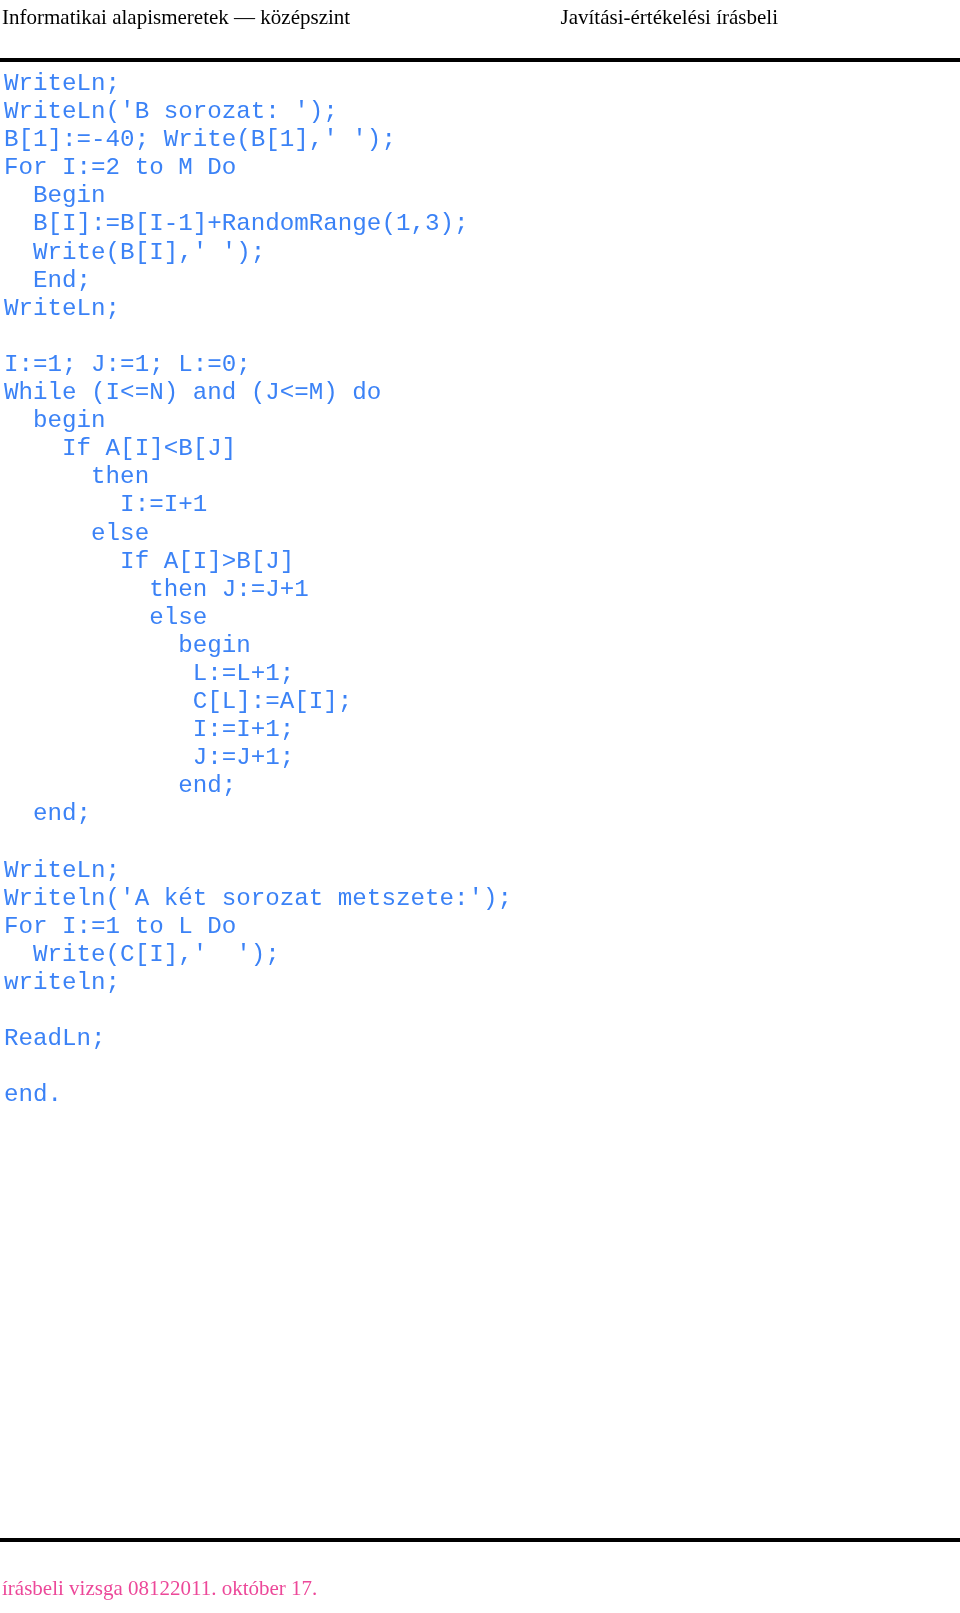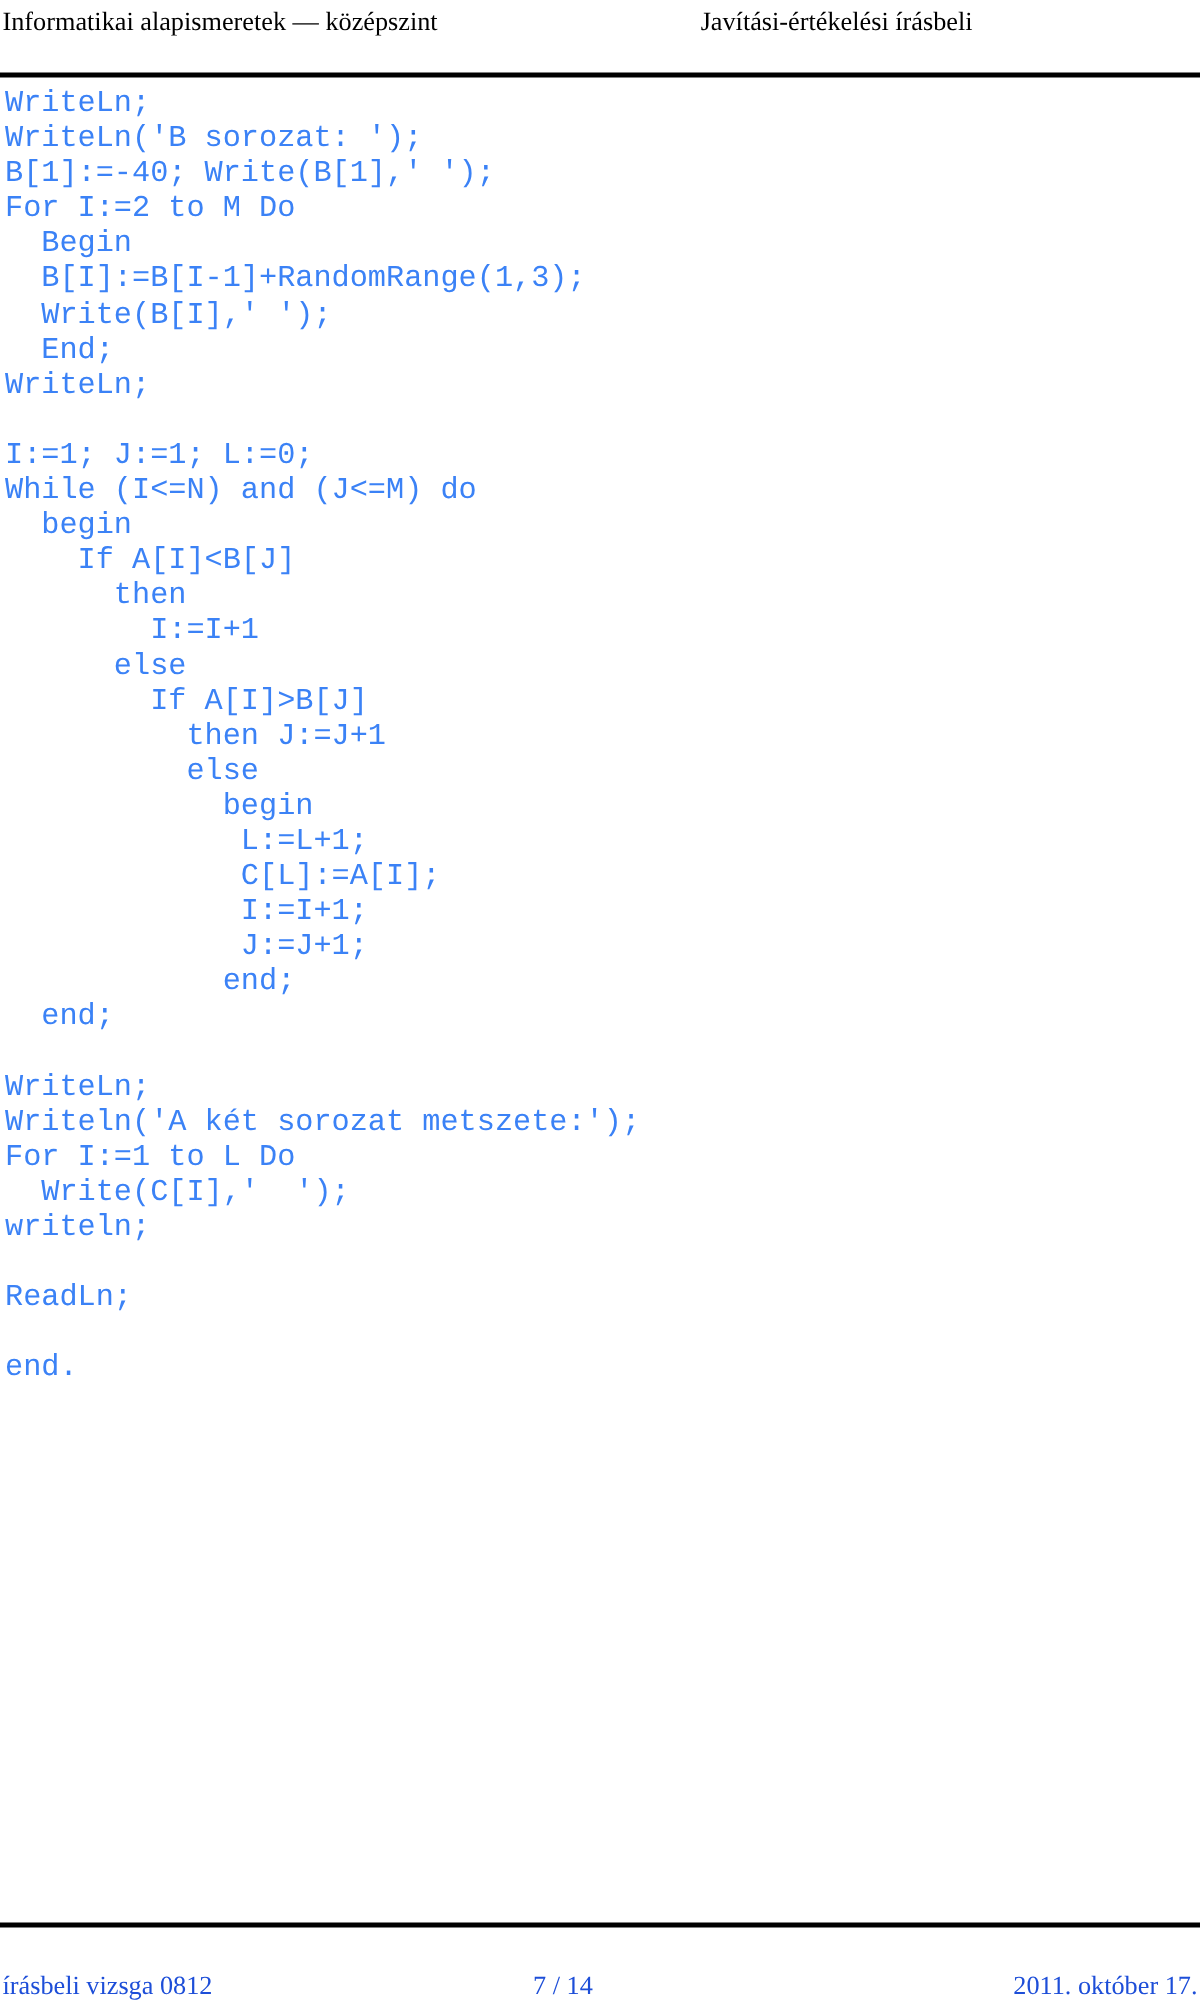--- a/index.html
+++ b/index.html
@@ -91,21 +91,21 @@
     left: 0;
     width: 960px;
     height: 32px;
     display: flex;
     align-items: center;
     padding: 0 2px;
     box-sizing: border-box;
     font-family: "Liberation Serif", "DejaVu Serif", serif;
     font-size: 21px;
     line-height: 26px;
-    color: #1d4ed8;
+    color: #ec4899;
   }
 
   .footer-left {
     flex: 0 0 auto;
     white-space: nowrap;
   }
 
   .footer-center {
     flex: 1 1 auto;
     text-align: center;
@@ -129,17 +129,16 @@
   </div>
 
   <div class="header-rule"></div>
 
   <div class="code-block"><div class="code-line">WriteLn;</div><div class="code-line">WriteLn('B sorozat: ');</div><div class="code-line">B[1]:=-40; Write(B[1],' ');</div><div class="code-line">For I:=2 to M Do</div><div class="code-line">  Begin</div><div class="code-line">  B[I]:=B[I-1]+RandomRange(1,3);</div><div class="code-line">  Write(B[I],' ');</div><div class="code-line">  End;</div><div class="code-line">WriteLn;</div><div class="code-line blank">&nbsp;</div><div class="code-line">I:=1; J:=1; L:=0;</div><div class="code-line">While (I&lt;=N) and (J&lt;=M) do</div><div class="code-line">  begin</div><div class="code-line">    If A[I]&lt;B[J]</div><div class="code-line">      then</div><div class="code-line">        I:=I+1</div><div class="code-line">      else</div><div class="code-line">        If A[I]&gt;B[J]</div><div class="code-line">          then J:=J+1</div><div class="code-line">          else</div><div class="code-line">            begin</div><div class="code-line">             L:=L+1;</div><div class="code-line">             C[L]:=A[I];</div><div class="code-line">             I:=I+1;</div><div class="code-line">             J:=J+1;</div><div class="code-line">            end;</div><div class="code-line">  end;</div><div class="code-line blank">&nbsp;</div><div class="code-line">WriteLn;</div><div class="code-line">Writeln('A két sorozat metszete:');</div><div class="code-line">For I:=1 to L Do</div><div class="code-line">  Write(C[I],'  ');</div><div class="code-line">writeln;</div><div class="code-line blank">&nbsp;</div><div class="code-line">ReadLn;</div><div class="code-line blank">&nbsp;</div><div class="code-line">end.</div></div>
 
   <div class="footer-rule"></div>
 
   <div class="page-footer">
     <div class="footer-left">írásbeli vizsga 0812</div>
-    <div class="footer-center">7 / 14</div>
     <div class="footer-right">2011. október 17.</div>
   </div>
 
 </div>
 
 </body></html>

